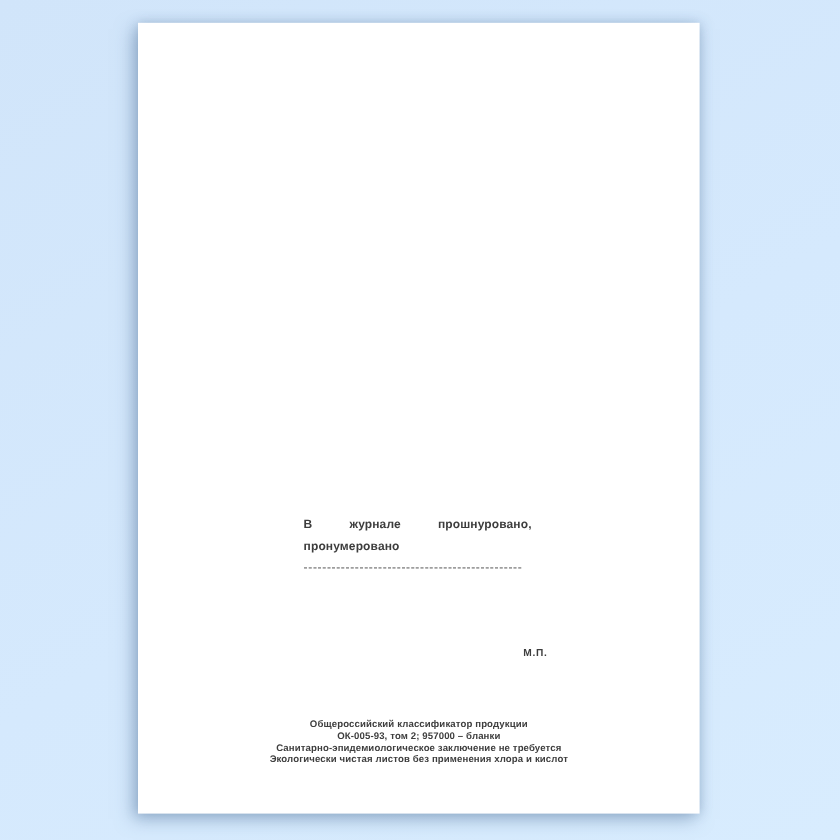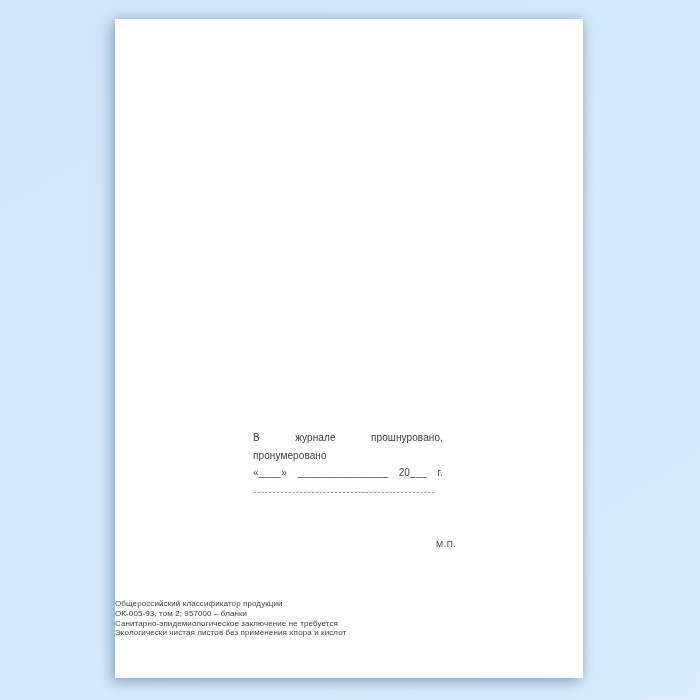--- a/index.html
+++ b/index.html
@@ -16,20 +16,21 @@
   .page {
     position: absolute;
     left: 115px;
     top: 19px;
     width: 468px;
     height: 659px;
     background: #ffffff;
     box-shadow:
       -4px 5px 14px rgba(96, 128, 165, 0.50),
       0 0 9px rgba(96, 128, 165, 0.35);
+    font-weight: bold;
   }
 
   .cert-block {
     position: absolute;
     left: 138px;
     top: 410px;
     width: 190px;
     font-size: 10px;
     line-height: 17.5px;
     color: #3d3d3d;
@@ -56,36 +57,35 @@
     letter-spacing: 0.6px;
     color: #3d3d3d;
     padding-left: 24px;
   }
 
   .footer-block {
     position: absolute;
     left: 0;
     right: 0;
     top: 580px;
-    text-align: left;
+    text-align: center;
     font-size: 8px;
     line-height: 9.8px;
     color: #3e3e3e;
     letter-spacing: 0.1px;
   }
 </style>
 </head>
 <body>
 
 <div class="scene">
   <div class="page">
 
     <div class="cert-block">
       <div class="cert-line">В журнале прошнуровано, пронумеровано</div>
-      <div class="cert-line">«____» ________________ 20___ г.</div>
       <div class="dashed-line">-----------------------------------------------</div>
     </div>
 
     <div class="stamp-label">М.П.</div>
 
     <div class="footer-block">
       <div>Общероссийский классификатор продукции</div>
       <div>ОК-005-93, том 2; 957000 – бланки</div>
       <div>Санитарно-эпидемиологическое заключение не требуется</div>
       <div>Экологически чистая листов без применения хлора и кислот</div>

